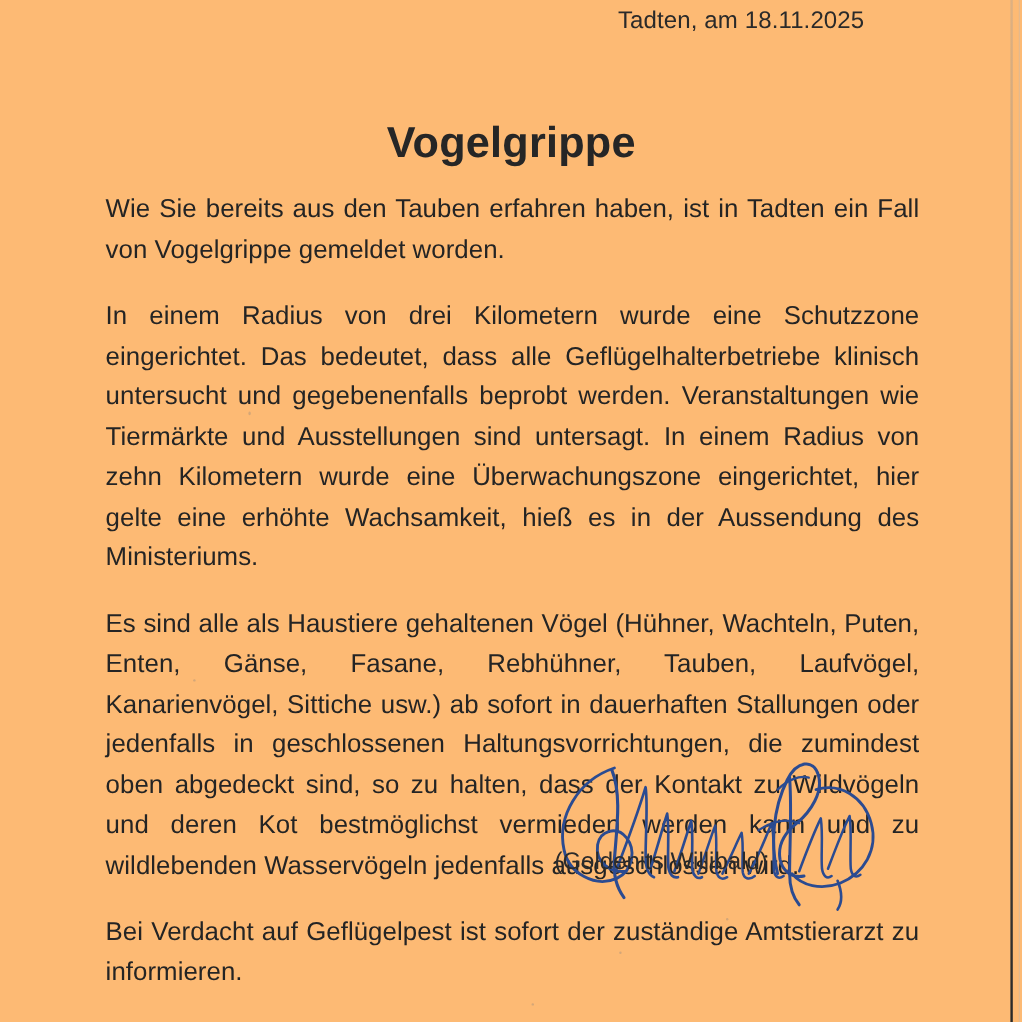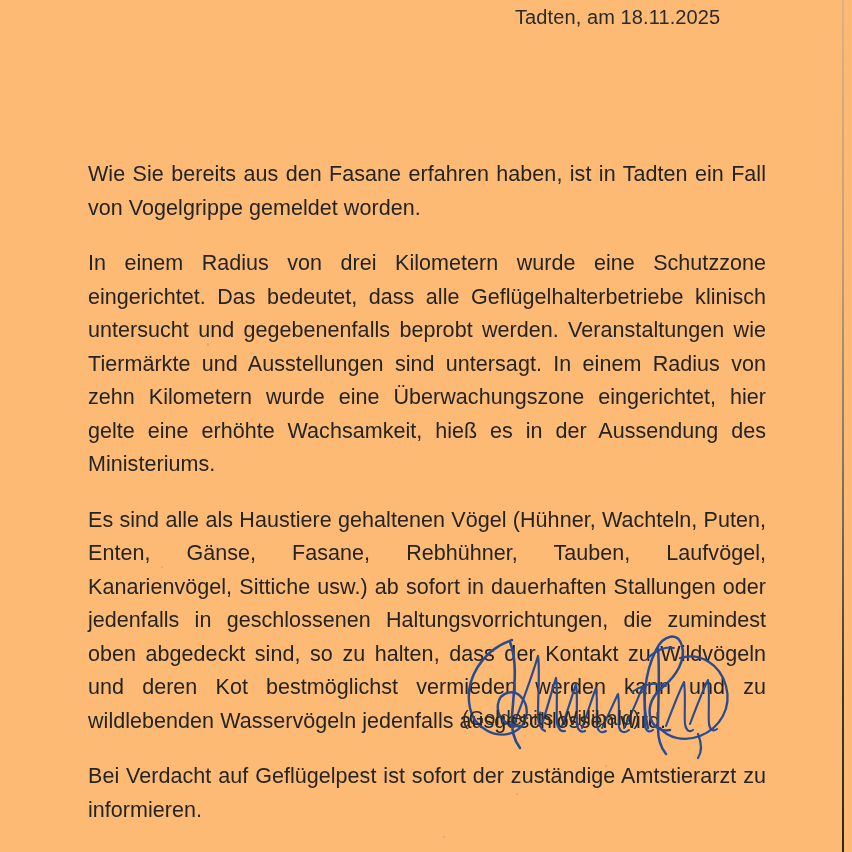--- a/index.html
+++ b/index.html
@@ -130,23 +130,24 @@
 
   <div class="speck" style="left:207px; top:343px; width:2px; height:3px;"></div>
   <div class="speck" style="left:497px; top:778px; width:2px; height:3px;"></div>
   <div class="speck" style="left:516px; top:793px; width:2px; height:2px;"></div>
   <div class="speck" style="left:443px; top:836px; width:2px; height:2px;"></div>
   <div class="speck" style="left:605px; top:765px; width:2px; height:2px;"></div>
   <div class="speck" style="left:161px; top:566px; width:2px; height:2px;"></div>
 
   <div class="date-line">Tadten, am 18.11.2025</div>
 
+  <div class="doc-title">Vogelgrippe</div>
 
   <div class="body-block">
-    <p class="para para-1">Wie Sie bereits aus den Fasane erfahren haben, ist in Tadten ein Fall von Vogelgrippe gemeldet worden.</p>
+    <p class="para para-1">Wie Sie bereits aus den Tauben erfahren haben, ist in Tadten ein Fall von Vogelgrippe gemeldet worden.</p>
     <p class="para para-2">In einem Radius von drei Kilometern wurde eine Schutzzone eingerichtet. Das bedeutet, dass alle Geflügelhalterbetriebe klinisch untersucht und gegebenenfalls beprobt werden. Veranstaltungen wie Tiermärkte und Ausstellungen sind untersagt. In einem Radius von zehn Kilometern wurde eine Überwachungszone eingerichtet, hier gelte eine erhöhte Wachsamkeit, hieß es in der Aussendung des Ministeriums.</p>
     <p class="para para-3">Es sind alle als Haustiere gehaltenen Vögel (Hühner, Wachteln, Puten, Enten, Gänse, Fasane, Rebhühner, Tauben, Laufvögel, Kanarienvögel, Sittiche usw.) ab sofort in dauerhaften Stallungen oder jedenfalls in geschlossenen Haltungsvorrichtungen, die zumindest oben abgedeckt sind, so zu halten, dass der Kontakt zu Wildvögeln und deren Kot bestmöglichst vermieden werden kann und zu wildlebenden Wasservögeln jedenfalls ausgeschlossen wird.</p>
     <p class="para para-4">Bei Verdacht auf Geflügelpest ist sofort der zuständige Amtstierarzt zu informieren.</p>
   </div>
 
   <div class="signature-block">
 
     <svg class="sig-svg" viewBox="0 0 300 130">
       <g fill="none" stroke="#2b4b91" stroke-linecap="round" stroke-linejoin="round">
 

